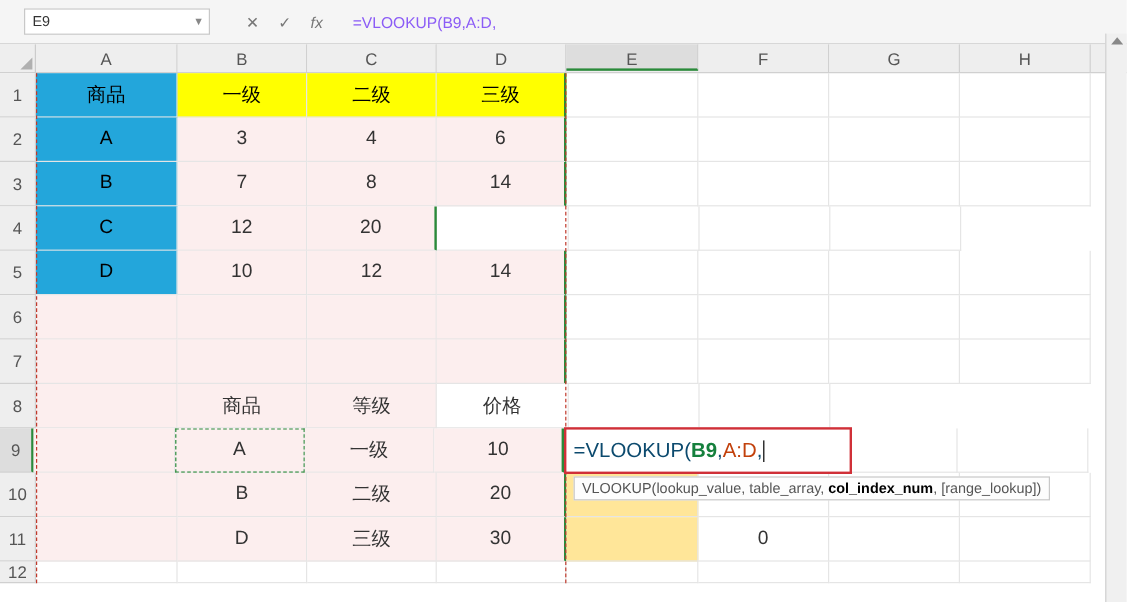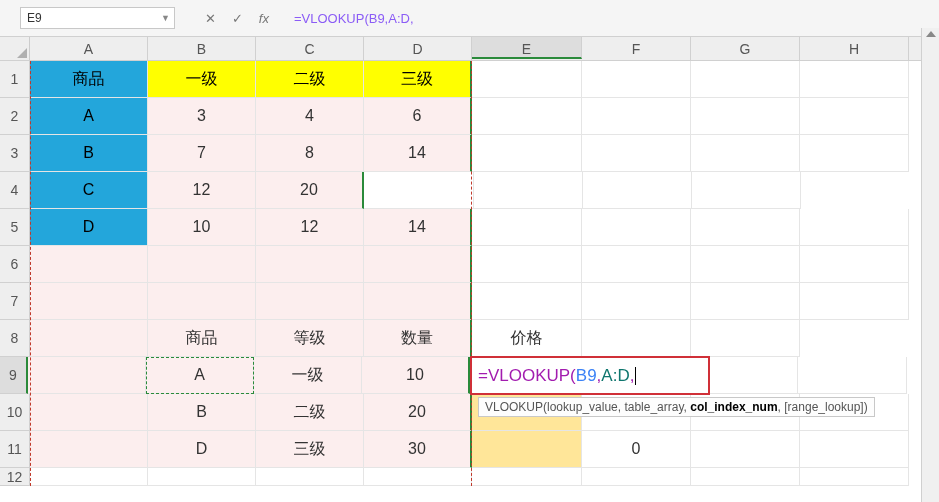--- a/index.html
+++ b/index.html
@@ -145,23 +145,23 @@
     display: flex;
     align-items: center;
     padding-left: 6px;
     background: #fff;
     border: 2px solid #d03038;
     font-size: 17px;
     white-space: nowrap;
     z-index: 5;
     width: 240px;
   }
-  .formula-overlay .v-black { color: #a21caf; }
-  .formula-overlay .v-blue { color: #3b82f6; }
-  .formula-overlay .v-red { color: #0f766e; }
+  .formula-overlay .v-black { color: #0c4a6e; }
+  .formula-overlay .v-blue { color: #15803d; font-weight: bold; }
+  .formula-overlay .v-red { color: #c2410c; }
   .tooltip {
     position: absolute;
     left: 8px;
     top: 40px;
     background: #fdfdfd;
     border: 1px solid #c8c8c8;
     padding: 2px 6px;
     font-size: 12px;
     color: #555;
     white-space: nowrap;
@@ -293,21 +293,20 @@
     <div class="cell col-E"></div>
     <div class="cell col-F"></div>
     <div class="cell col-G"></div>
     <div class="cell col-H"></div>
   </div>
   <div class="row">
     <div class="row-h">8</div>
     <div class="cell col-A bg-pink"></div>
     <div class="cell col-B bg-pink">商品</div>
     <div class="cell col-C bg-pink">等级</div>
-    <div class="cell col-D bg-pink right-edge-green">数量</div>
     <div class="cell col-E">价格</div>
     <div class="cell col-G"></div>
     <div class="cell col-H"></div>
   </div>
   <div class="row">
     <div class="row-h sel">9</div>
     <div class="cell col-A bg-pink"></div>
     <div class="cell col-B bg-pink marquee-green">A</div>
     <div class="cell col-C bg-pink">一级</div>
     <div class="cell col-D bg-pink right-edge-green">10</div>

